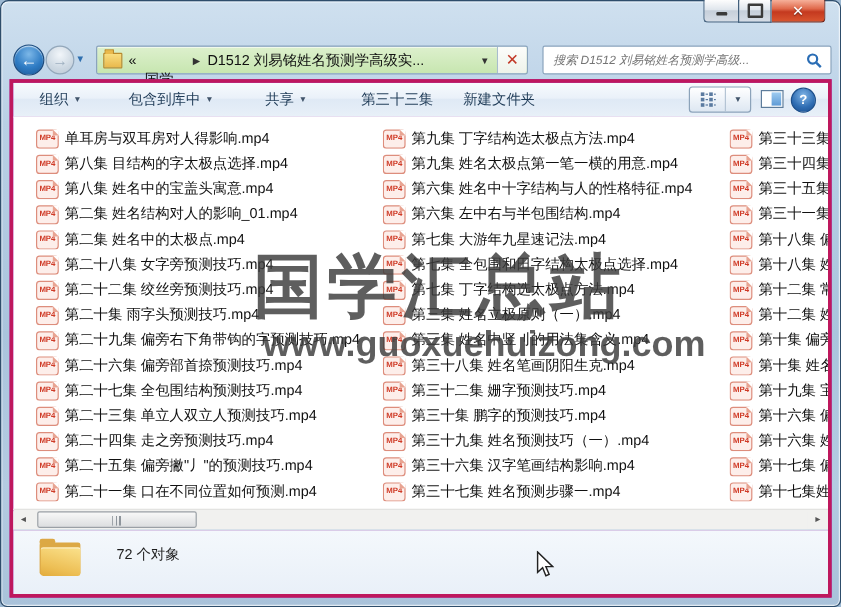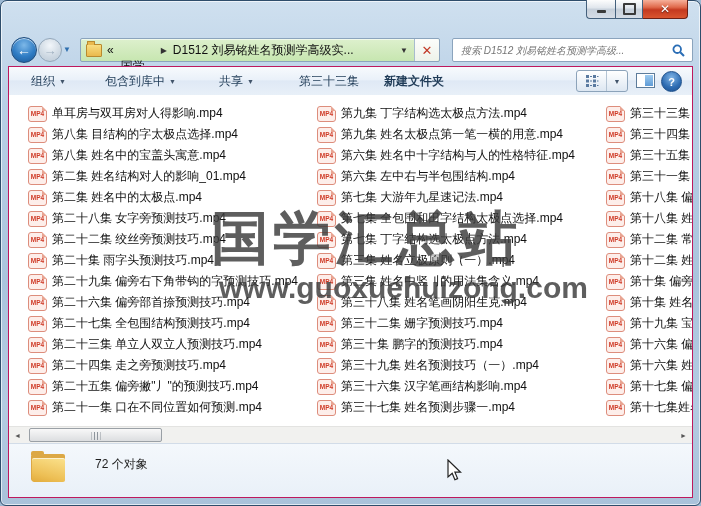--- a/index.html
+++ b/index.html
@@ -45,21 +45,21 @@
     background:linear-gradient(180deg,#fcfdfb,#eef3ea);border-radius:0 2px 2px 0;}
   .addr-refresh span{color:#c23a28;font-weight:bold;font-size:13px;}
 
   .search-box{position:absolute;left:452px;top:38px;width:241px;height:24px;border:1px solid #8ba4bd;border-radius:2px;
     background:#fff;display:flex;align-items:center;box-sizing:border-box;}
   .search-box input{flex:1;border:none;outline:none;background:transparent;font-style:italic;color:#6e6e6e;
     font-size:10px;padding:0 4px 0 8px;font-family:"Liberation Sans","DejaVu Sans",sans-serif;min-width:0;}
   .search-glyph{flex:0 0 auto;margin-right:7px;}
 
   
-  .client{position:absolute;left:8px;right:8px;top:66px;bottom:8px;background:#a21caf;border:1px solid #be185d;box-sizing:border-box;overflow:hidden;}
+  .client{position:absolute;left:8px;right:8px;top:66px;bottom:8px;background:#a21caf;border:3px solid #be185d;box-sizing:border-box;overflow:hidden;}
 
   
   .toolbar{position:absolute;left:0;right:0;top:0;height:28px;
     background:linear-gradient(180deg,#f7fafd 0%,#eaf1f9 45%,#dfe9f5 50%,#e8f0f8 100%);
     border-bottom:1px solid #ccd9e7;}
   .tb-item{position:absolute;top:0;height:28px;display:flex;align-items:center;gap:4px;font-size:12px;color:#1f3b57;padding:0 4px;cursor:default;}
   .tb-arrow{font-size:7px;color:#41546a;}
   .views-group{position:absolute;top:3px;right:64px;width:52px;height:22px;border:1px solid #8ca3ba;border-radius:3px;
     background:linear-gradient(180deg,#fff,#dde7f2);display:flex;box-sizing:border-box;}
   .views-icon-seg{width:29px;display:flex;align-items:center;justify-content:center;border-right:1px solid #b4c4d4;}
@@ -169,21 +169,21 @@
         <span>包含到库中</span>
         <span class="tb-arrow">▼</span>
       </div>
       <div class="tb-item" style="left:206px;">
         <span>共享</span>
         <span class="tb-arrow">▼</span>
       </div>
       <div class="tb-item" style="left:286px;">
         <span>第三十三集</span>
       </div>
-      <div class="tb-item" style="left:371px;font-weight:bold;">
+      <div class="tb-item" style="left:371px;">
         <span>新建文件夹</span>
       </div>
 
       <div class="views-group">
         <div class="views-icon-seg">
           <svg width="14" height="14" viewBox="0 0 14 14">
             <g fill="#5a7aa0">
               <rect x="1" y="1" width="3" height="3"></rect>
                 <rect x="1" y="5.5" width="3" height="3"></rect>
                 <rect x="1" y="10" width="3" height="3"></rect>

